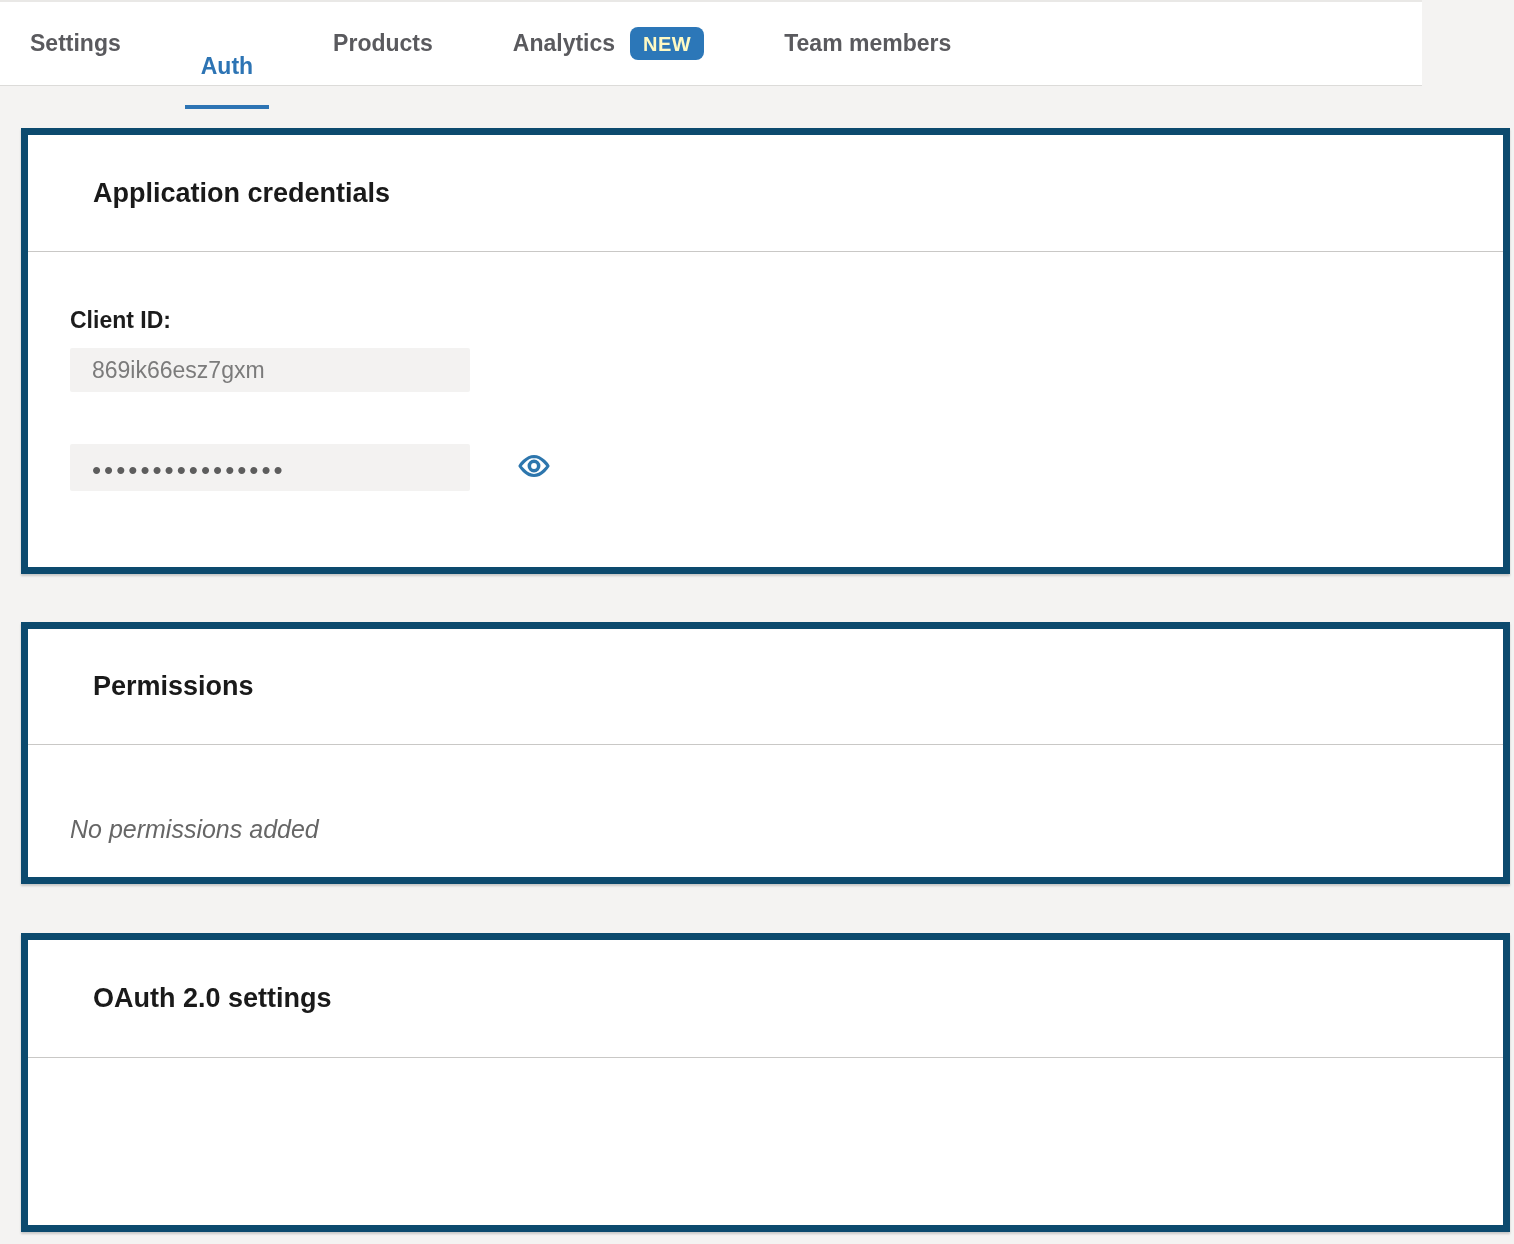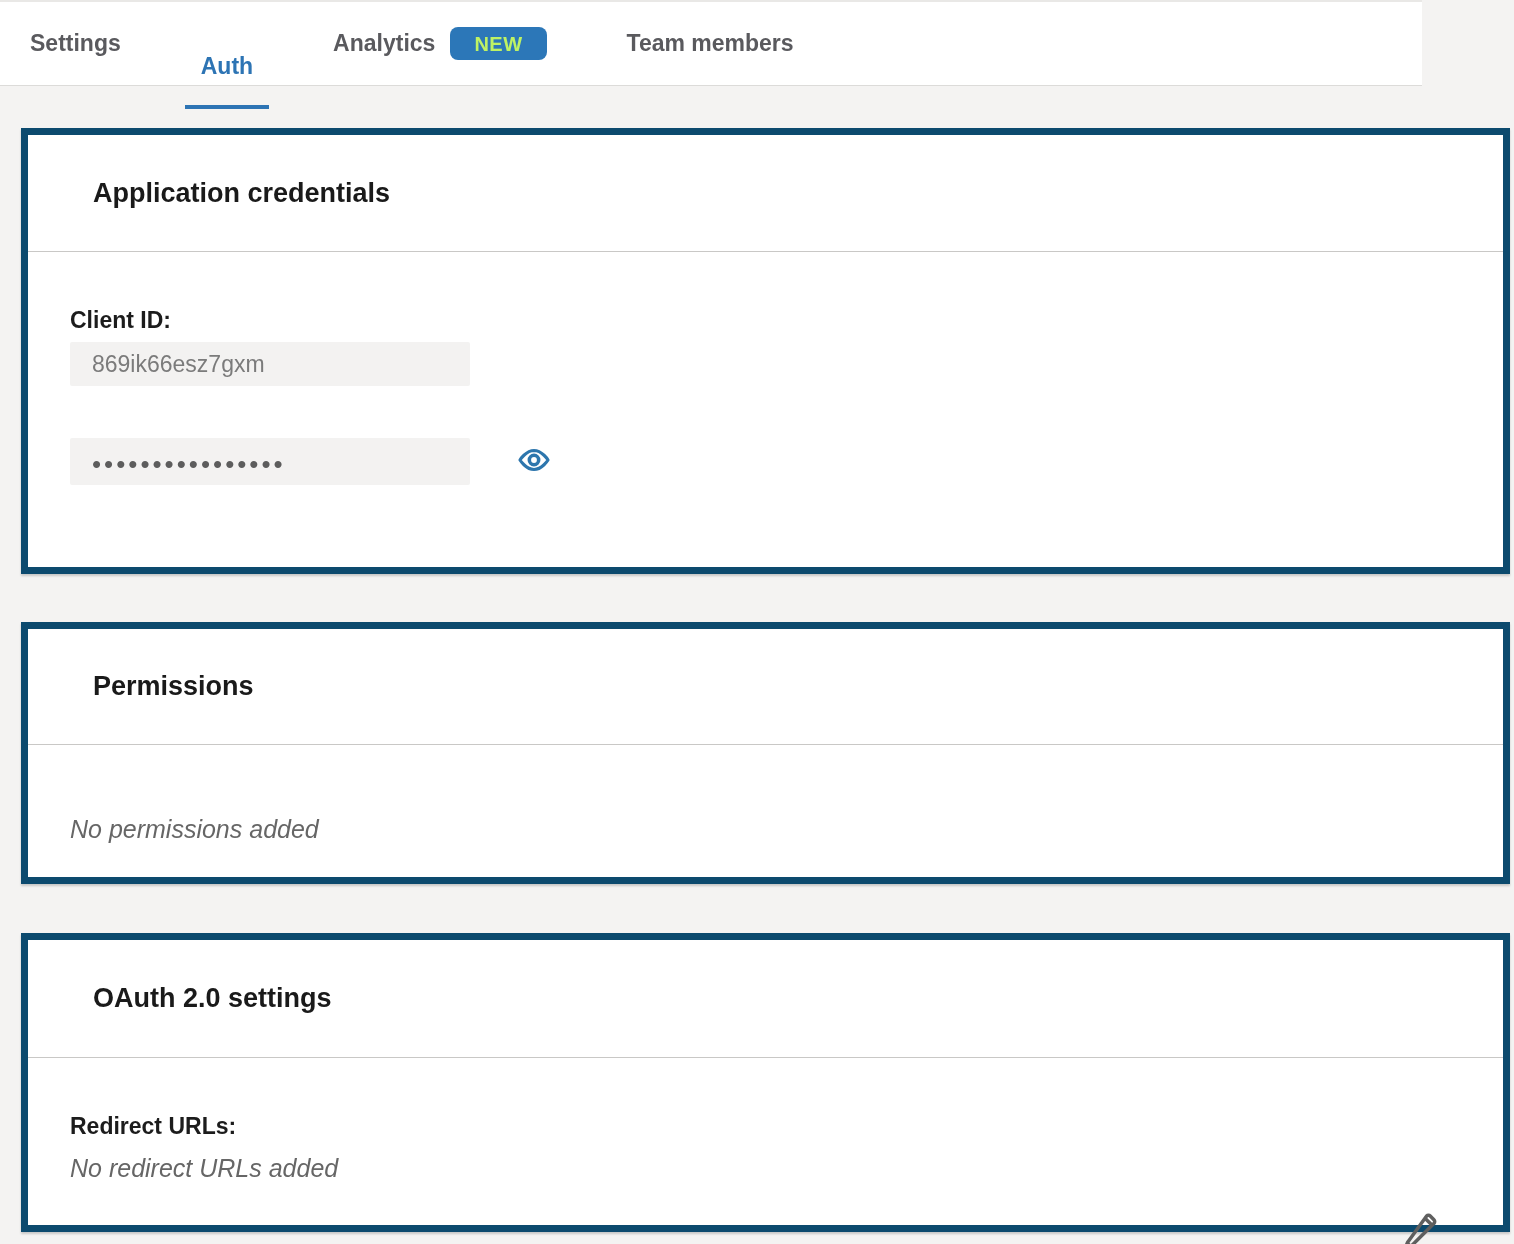--- a/index.html
+++ b/index.html
@@ -27,24 +27,24 @@
     font-size: 23px; font-weight: 600; color: #5a5a5e;
     cursor: pointer; white-space: nowrap;
   }
   .tab.active { color: #2d74b4; margin-top: 45px; }
   .tab.active::after {
     content: ""; position: absolute; left: -16px; right: -16px; bottom: -1px;
     height: 4px; background: #2d74b4;
   }
   .badge {
     display: inline-block;
-    background: #2c77b8; color: #bef264;
+    background: #2c77b8; color: #fef9c3;
     font-size: 20px; font-weight: 700; letter-spacing: 0.5px;
     line-height: 1;
-    padding: 7px 24px 6px;
+    padding: 7px 13px 6px;
     border-radius: 8px;
     margin-left: 15px;
   }
 
   
   .card {
     position: absolute; left: 21px; width: 1489px;
     background: #ffffff;
     border: 7px solid #0c4a6e;
     box-shadow: 0 2px 2px rgba(0,0,0,0.18);
@@ -68,21 +68,21 @@
   #card-oauth .card-header { height: 118px; }
 
   .field-label { font-size: 23px; font-weight: 700; color: #1c1c1c; }
 
   .input-box {
     width: 400px; height: 44px;
     background: #f3f2f1;
     border-radius: 2px;
     display: flex; align-items: center;
     padding: 0 22px;
-    margin-top: 8px;
+    margin-top: 14px;
   }
   .input-text { font-size: 23px; color: #7b7b7b; white-space: nowrap; }
 
   .secret-row { display: flex; align-items: center; margin-top: 19px; }
   .secret-row .input-box { margin-top: 0; height: 47px; }
   .dots {
     font-size: 26px; letter-spacing: 3px; color: #5d5d5d;
     line-height: 1; padding-top: 4px; white-space: nowrap;
   }
   .eye-btn {
@@ -110,20 +110,23 @@
 </style>
 </head>
 <body>
 
 <nav class="tabbar">
   <div class="tab">
     <span>Settings</span>
   </div>
   <div class="tab active">
     <span>Auth</span>
+  </div>
+  <div class="tab">
+    <span>Products</span>
   </div>
   <div class="tab">
     <span>Analytics</span>
     <span class="badge">NEW</span>
   </div>
   <div class="tab">
     <span>Team members</span>
   </div>
 </nav>
 
@@ -161,26 +164,13 @@
   </div>
   <div class="card-body">
     <div class="empty-text">No permissions added</div>
   </div>
 </section>
 
 <section class="card" id="card-oauth">
   <div class="card-header">
     <h2 class="card-title">OAuth 2.0 settings</h2>
   </div>
-  <div class="card-body">
-    <div class="field-label">Redirect URLs:</div>
-    <div class="empty-text sub">No redirect URLs added</div>
-    <button class="edit-btn">
-      <span>
-        <svg viewBox="0 0 24 24" fill="none">
-          <path d="M5.2 18.8 L4.2 21.2 A 0.45 0.45 0 0 0 4.8 21.8 L7.2 20.8 L19.6 8.4 A 1.4 1.4 0 0 0 19.6 6.4 L17.6 4.4 A 1.4 1.4 0 0 0 15.6 4.4 Z" stroke="#5f5f5f" stroke-width="1.9" stroke-linejoin="round"></path>
-          <path d="M14.6 5.4 L18.6 9.4" stroke="#5f5f5f" stroke-width="1.9"></path>
-          <path d="M5.2 18.8 L7.2 20.8 L4.4 21.7 Z" fill="#5f5f5f" stroke="#5f5f5f" stroke-width="1.2"></path>
-        </svg>
-      </span>
-    </button>
-  </div>
 </section>
 
 </body></html>

